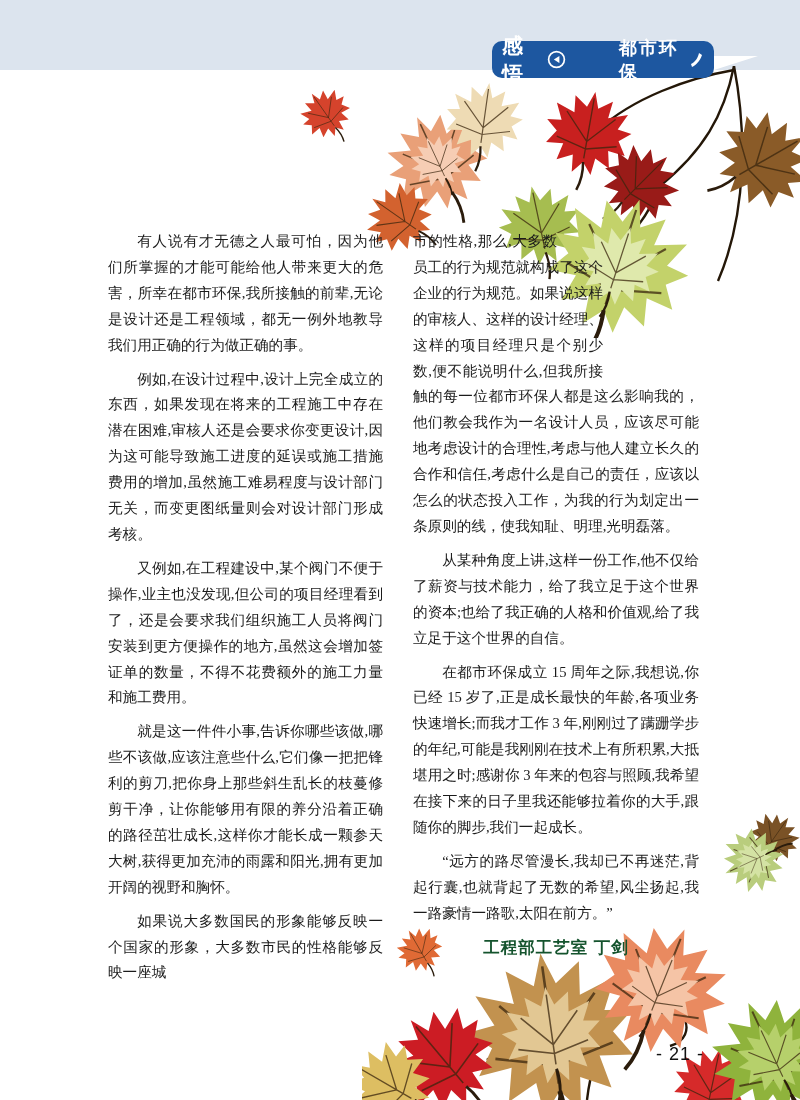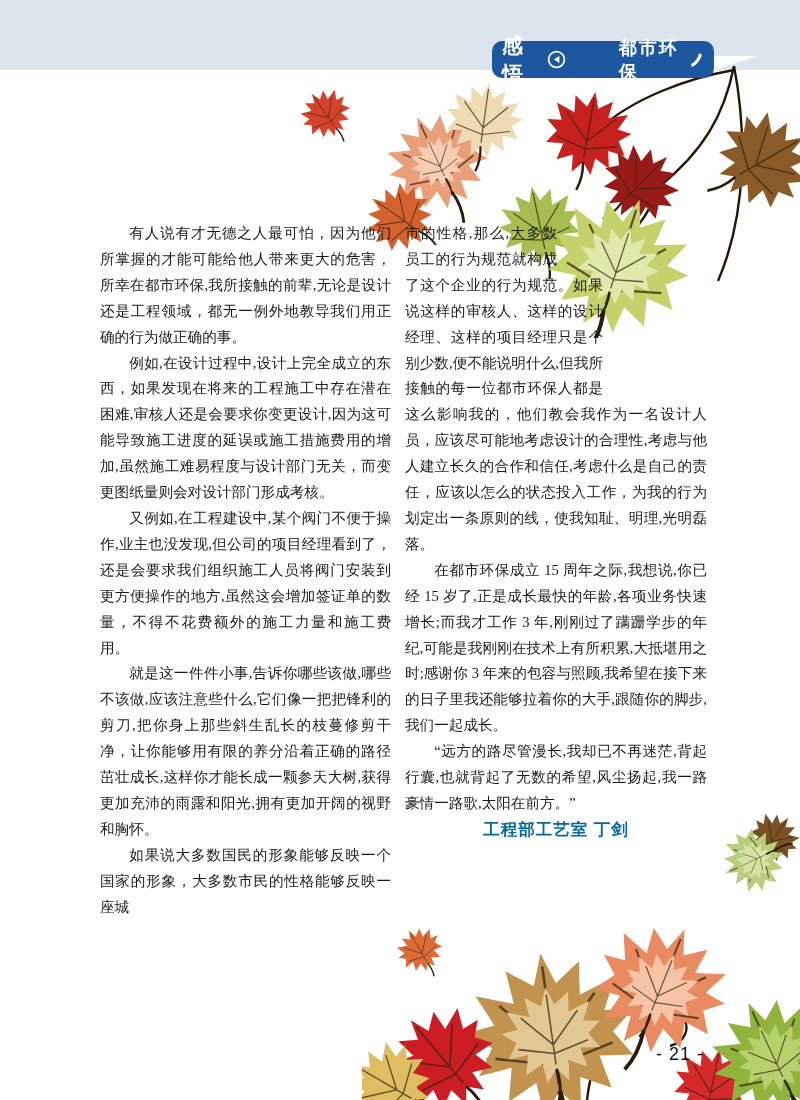--- a/index.html
+++ b/index.html
@@ -11,26 +11,26 @@
   .banner{position:absolute;left:492px;top:41px;width:222px;height:37px;background:#1d57a0;
         border-radius:10px;display:flex;align-items:center;justify-content:center;gap:9px;
         z-index:5;color:#ffffff;box-sizing:border-box;padding:0 10px;}
   .banner .t1{font-family:"Liberation Sans",sans-serif;font-weight:bold;font-size:21px;letter-spacing:2px;}
   .banner .t2{font-family:"Liberation Sans",sans-serif;font-weight:bold;font-size:18px;letter-spacing:2px;margin-left:44px;}
   .banner svg{display:block;}
   .col{position:absolute;top:221px;font-size:14.6px;line-height:25.9px;color:#1b1b1b;
         text-align:justify;z-index:3;}
   .col-left{left:100px;width:291px;}
   .col-right{left:405px;width:302px;}
-  .col p{margin:0;text-indent:2em;}
+  .col p{margin:8px;text-indent:2em;}
   .col p.noindent{text-indent:0;}
   .float-a{float:right;width:150px;height:26px;}
   .float-b{float:right;clear:right;width:104px;height:130px;}
   .signature{font-family:"Liberation Sans",sans-serif;font-weight:bold;font-size:16.5px;
-        text-align:center;text-indent:0 !important;margin-top:3px;letter-spacing:1px;color:#0369a1;}
+        text-align:center;text-indent:0 !important;margin-top:3px;letter-spacing:1px;color:#14532d;}
   .leaves{position:absolute;z-index:2;pointer-events:none;}
   .leaves-top{left:288px;top:66px;}
   .leaves-bottom{left:362px;top:918px;}
   .leaf-mid{left:716px;top:806px;}
   .page-number{position:absolute;left:656px;top:1044px;z-index:6;
         font-family:"Liberation Sans",sans-serif;font-size:18px;color:#111;letter-spacing:1px;}
 </style>
 </head>
 <body>
 
@@ -114,20 +114,21 @@
     <p>例如,在设计过程中,设计上完全成立的东西，如果发现在将来的工程施工中存在潜在困难,审核人还是会要求你变更设计,因为这可能导致施工进度的延误或施工措施费用的增加,虽然施工难易程度与设计部门无关，而变更图纸量则会对设计部门形成考核。</p>
     <p>又例如,在工程建设中,某个阀门不便于操作,业主也没发现,但公司的项目经理看到了，还是会要求我们组织施工人员将阀门安装到更方便操作的地方,虽然这会增加签证单的数量，不得不花费额外的施工力量和施工费用。</p>
     <p>就是这一件件小事,告诉你哪些该做,哪些不该做,应该注意些什么,它们像一把把锋利的剪刀,把你身上那些斜生乱长的枝蔓修剪干净，让你能够用有限的养分沿着正确的路径茁壮成长,这样你才能长成一颗参天大树,获得更加充沛的雨露和阳光,拥有更加开阔的视野和胸怀。</p>
     <p>如果说大多数国民的形象能够反映一个国家的形象，大多数市民的性格能够反映一座城</p>
   </div>
 
   <div class="col col-right">
     <div class="float-a"></div>
     <div class="float-b"></div>
     <p class="noindent">市的性格,那么,大多数员工的行为规范就构成了这个企业的行为规范。如果说这样的审核人、这样的设计经理、这样的项目经理只是个别少数,便不能说明什么,但我所接触的每一位都市环保人都是这么影响我的，他们教会我作为一名设计人员，应该尽可能地考虑设计的合理性,考虑与他人建立长久的合作和信任,考虑什么是自己的责任，应该以怎么的状态投入工作，为我的行为划定出一条原则的线，使我知耻、明理,光明磊落。</p>
+    <p>从某种角度上讲,这样一份工作,他不仅给了薪资与技术能力，给了我立足于这个世界的资本;也给了我正确的人格和价值观,给了我立足于这个世界的自信。</p>
     <p>在都市环保成立 15 周年之际,我想说,你已经 15 岁了,正是成长最快的年龄,各项业务快速增长;而我才工作 3 年,刚刚过了蹒跚学步的年纪,可能是我刚刚在技术上有所积累,大抵堪用之时;感谢你 3 年来的包容与照顾,我希望在接下来的日子里我还能够拉着你的大手,跟随你的脚步,我们一起成长。</p>
     <p>“远方的路尽管漫长,我却已不再迷茫,背起行囊,也就背起了无数的希望,风尘扬起,我一路豪情一路歌,太阳在前方。”</p>
     <p class="signature">工程部工艺室 丁剑</p>
   </div>
 
   <div class="page-number">- 21 -</div>
 
 </div>
 
 </body></html>

